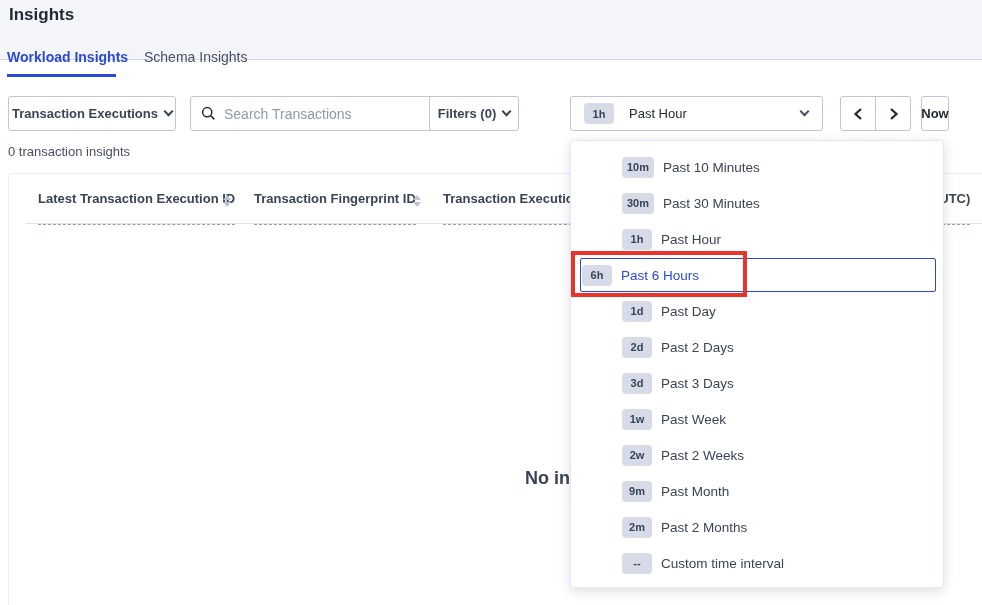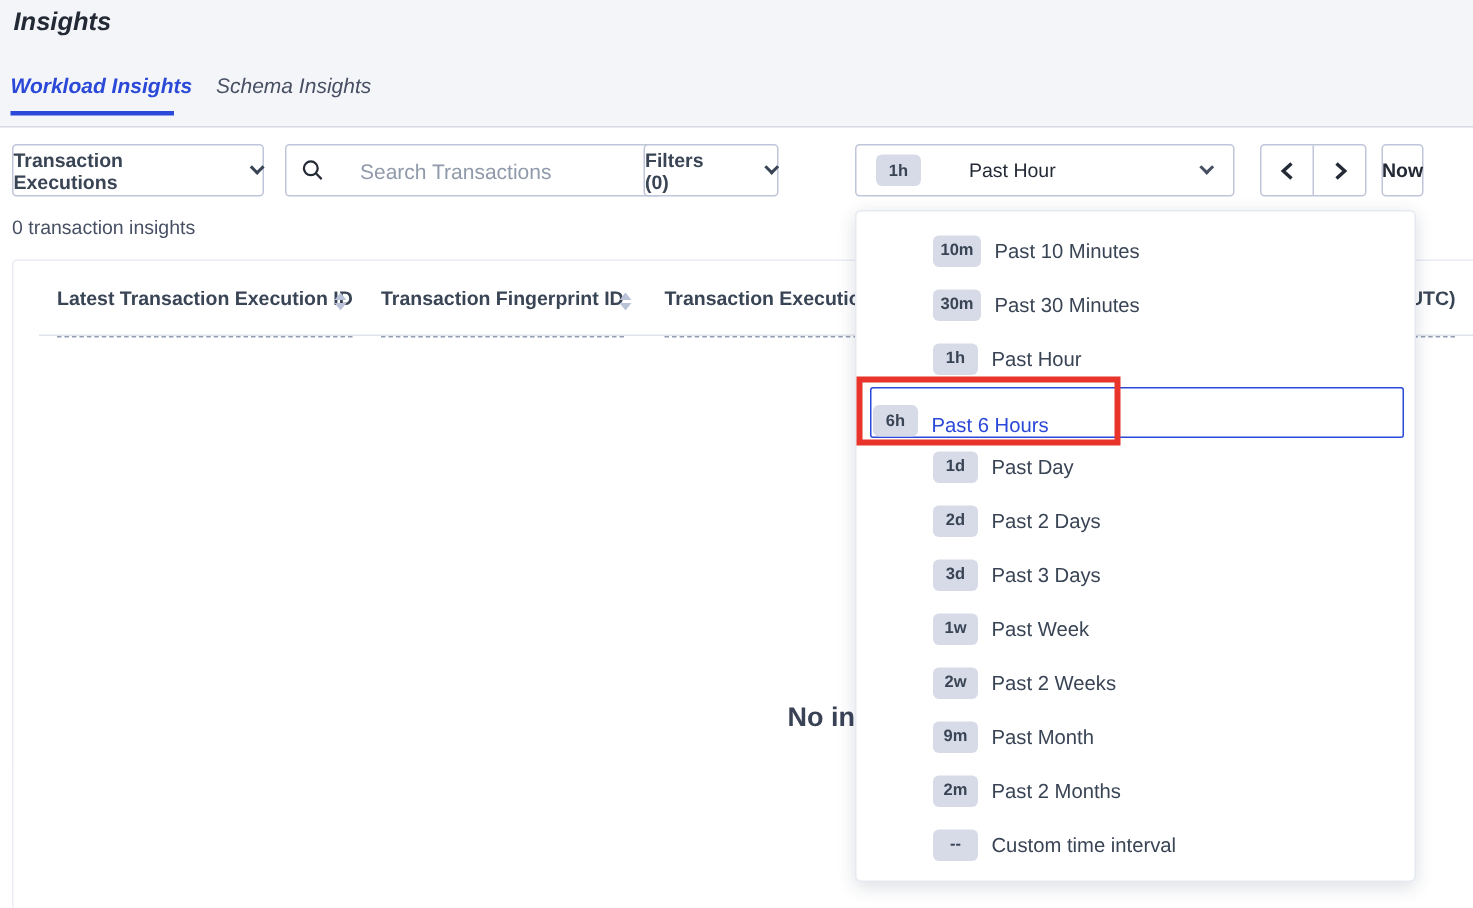--- a/index.html
+++ b/index.html
@@ -5,36 +5,36 @@
   :root{
     --blue:#2b49d8; --red:#e8342a; --text-dark:#242a35; --text:#394455;
     --muted:#475063; --placeholder:#909aab; --border:#c0c6d9; --line:#d8dbe5;
     --badge:#d6dbe7; --headerbg:#f4f5f9; --card-border:#e9ecf2; --sorticon:#b9c2d6;
   }
   *{box-sizing:border-box;margin:0;padding:0;font-family:"Liberation Sans",sans-serif;}
   html,body{width:982px;height:605px;}
   body{position:relative;overflow:hidden;background:#fff;}
 
   
-  .page-header{position:absolute;left:0;top:0;width:982px;height:85px;
-    background:var(--headerbg);border-bottom:1px solid var(--line);font-style:italic;}
+  .page-header{position:absolute;left:0;top:0;width:982px;height:60px;
+    background:var(--headerbg);border-bottom:1px solid var(--line);}
   .page-title{position:absolute;left:9px;top:5px;font-size:17px;font-weight:bold;color:var(--text-dark);}
   .tab{position:absolute;top:49px;font-size:14px;color:var(--muted);cursor:pointer;white-space:nowrap;}
   .tab.active{color:var(--blue);font-weight:bold;}
   .tab-underline{position:absolute;left:7px;top:74px;width:109px;height:3px;background:var(--blue);}
 
   
   .btn{position:absolute;top:96px;height:35px;background:#fff;border:1px solid var(--border);
-    border-radius:3px;display:flex;align-items:center;justify-content:center;gap:24px;
+    border-radius:3px;display:flex;align-items:center;justify-content:center;gap:7px;
     font-size:13px;font-weight:bold;color:var(--text);cursor:pointer;}
   .entity-select{left:8px;width:168px;}
   .filters-btn{left:429px;width:90px;}
   .now-btn{left:921px;width:28px;color:var(--text-dark);}
   .search-box{position:absolute;left:190px;top:96px;width:251px;height:35px;background:#fff;
-    border:1px solid var(--border);border-radius:3px;display:flex;align-items:center;padding:0 10px;gap:24px;}
+    border:1px solid var(--border);border-radius:3px;display:flex;align-items:center;padding:0 10px;gap:8px;}
   .search-box input{border:none;outline:none;flex:1;font-size:14px;color:var(--text-dark);background:transparent;}
   .search-box input::placeholder{color:var(--placeholder);}
   .chev{width:7px;height:7px;border-right:2px solid var(--text);border-bottom:2px solid var(--text);
     transform:rotate(45deg);margin-top:-4px;display:inline-block;}
   .time-picker{left:570px;width:253px;justify-content:flex-start;padding-left:13px;font-weight:normal;}
   .time-picker .chev{position:absolute;right:14px;border-color:var(--muted);}
   .badge{display:inline-flex;align-items:center;justify-content:center;min-width:30px;height:21px;
     padding:4px 5px;border-radius:4px;background:var(--badge);font-size:11px;font-weight:bold;color:var(--text);}
   .time-picker .label{margin-left:8px;font-size:13px;color:var(--text-dark);}
   .pager{position:absolute;left:840px;top:96px;width:71px;height:35px;background:#fff;
@@ -57,21 +57,21 @@
   .empty-msg{position:absolute;left:525px;top:468px;z-index:2;font-size:18px;font-weight:bold;
     color:#3a4356;white-space:nowrap;}
 
   
   .time-dropdown{position:absolute;left:570px;top:140px;width:374px;height:448px;background:#fff;
     border:1px solid #e6e9f0;border-radius:4px;box-shadow:0 3px 12px rgba(40,50,80,.16);
     z-index:5;padding-top:8px;}
   .tp-item{height:36px;display:flex;align-items:center;padding-left:11px;cursor:pointer;margin-left:40px;}
   .tp-item .label{margin-left:9px;font-size:13.5px;color:var(--text);}
   .tp-item.highlighted{height:34px;margin:1px 7px 1px 9px;padding-left:1px;
-    border:1px solid var(--blue);border-radius:2px;align-items:flex-end;}
+    border:1px solid var(--blue);border-radius:2px;}
   .tp-item.highlighted .label{color:var(--blue);}
 
   .annotation-box{position:absolute;left:571px;top:251px;width:176px;height:46px;
     border:4px solid var(--red);z-index:10;pointer-events:none;}
 </style>
 </head>
 <body>
 
 <div class="page-header">
   <div class="page-title">Insights</div>

